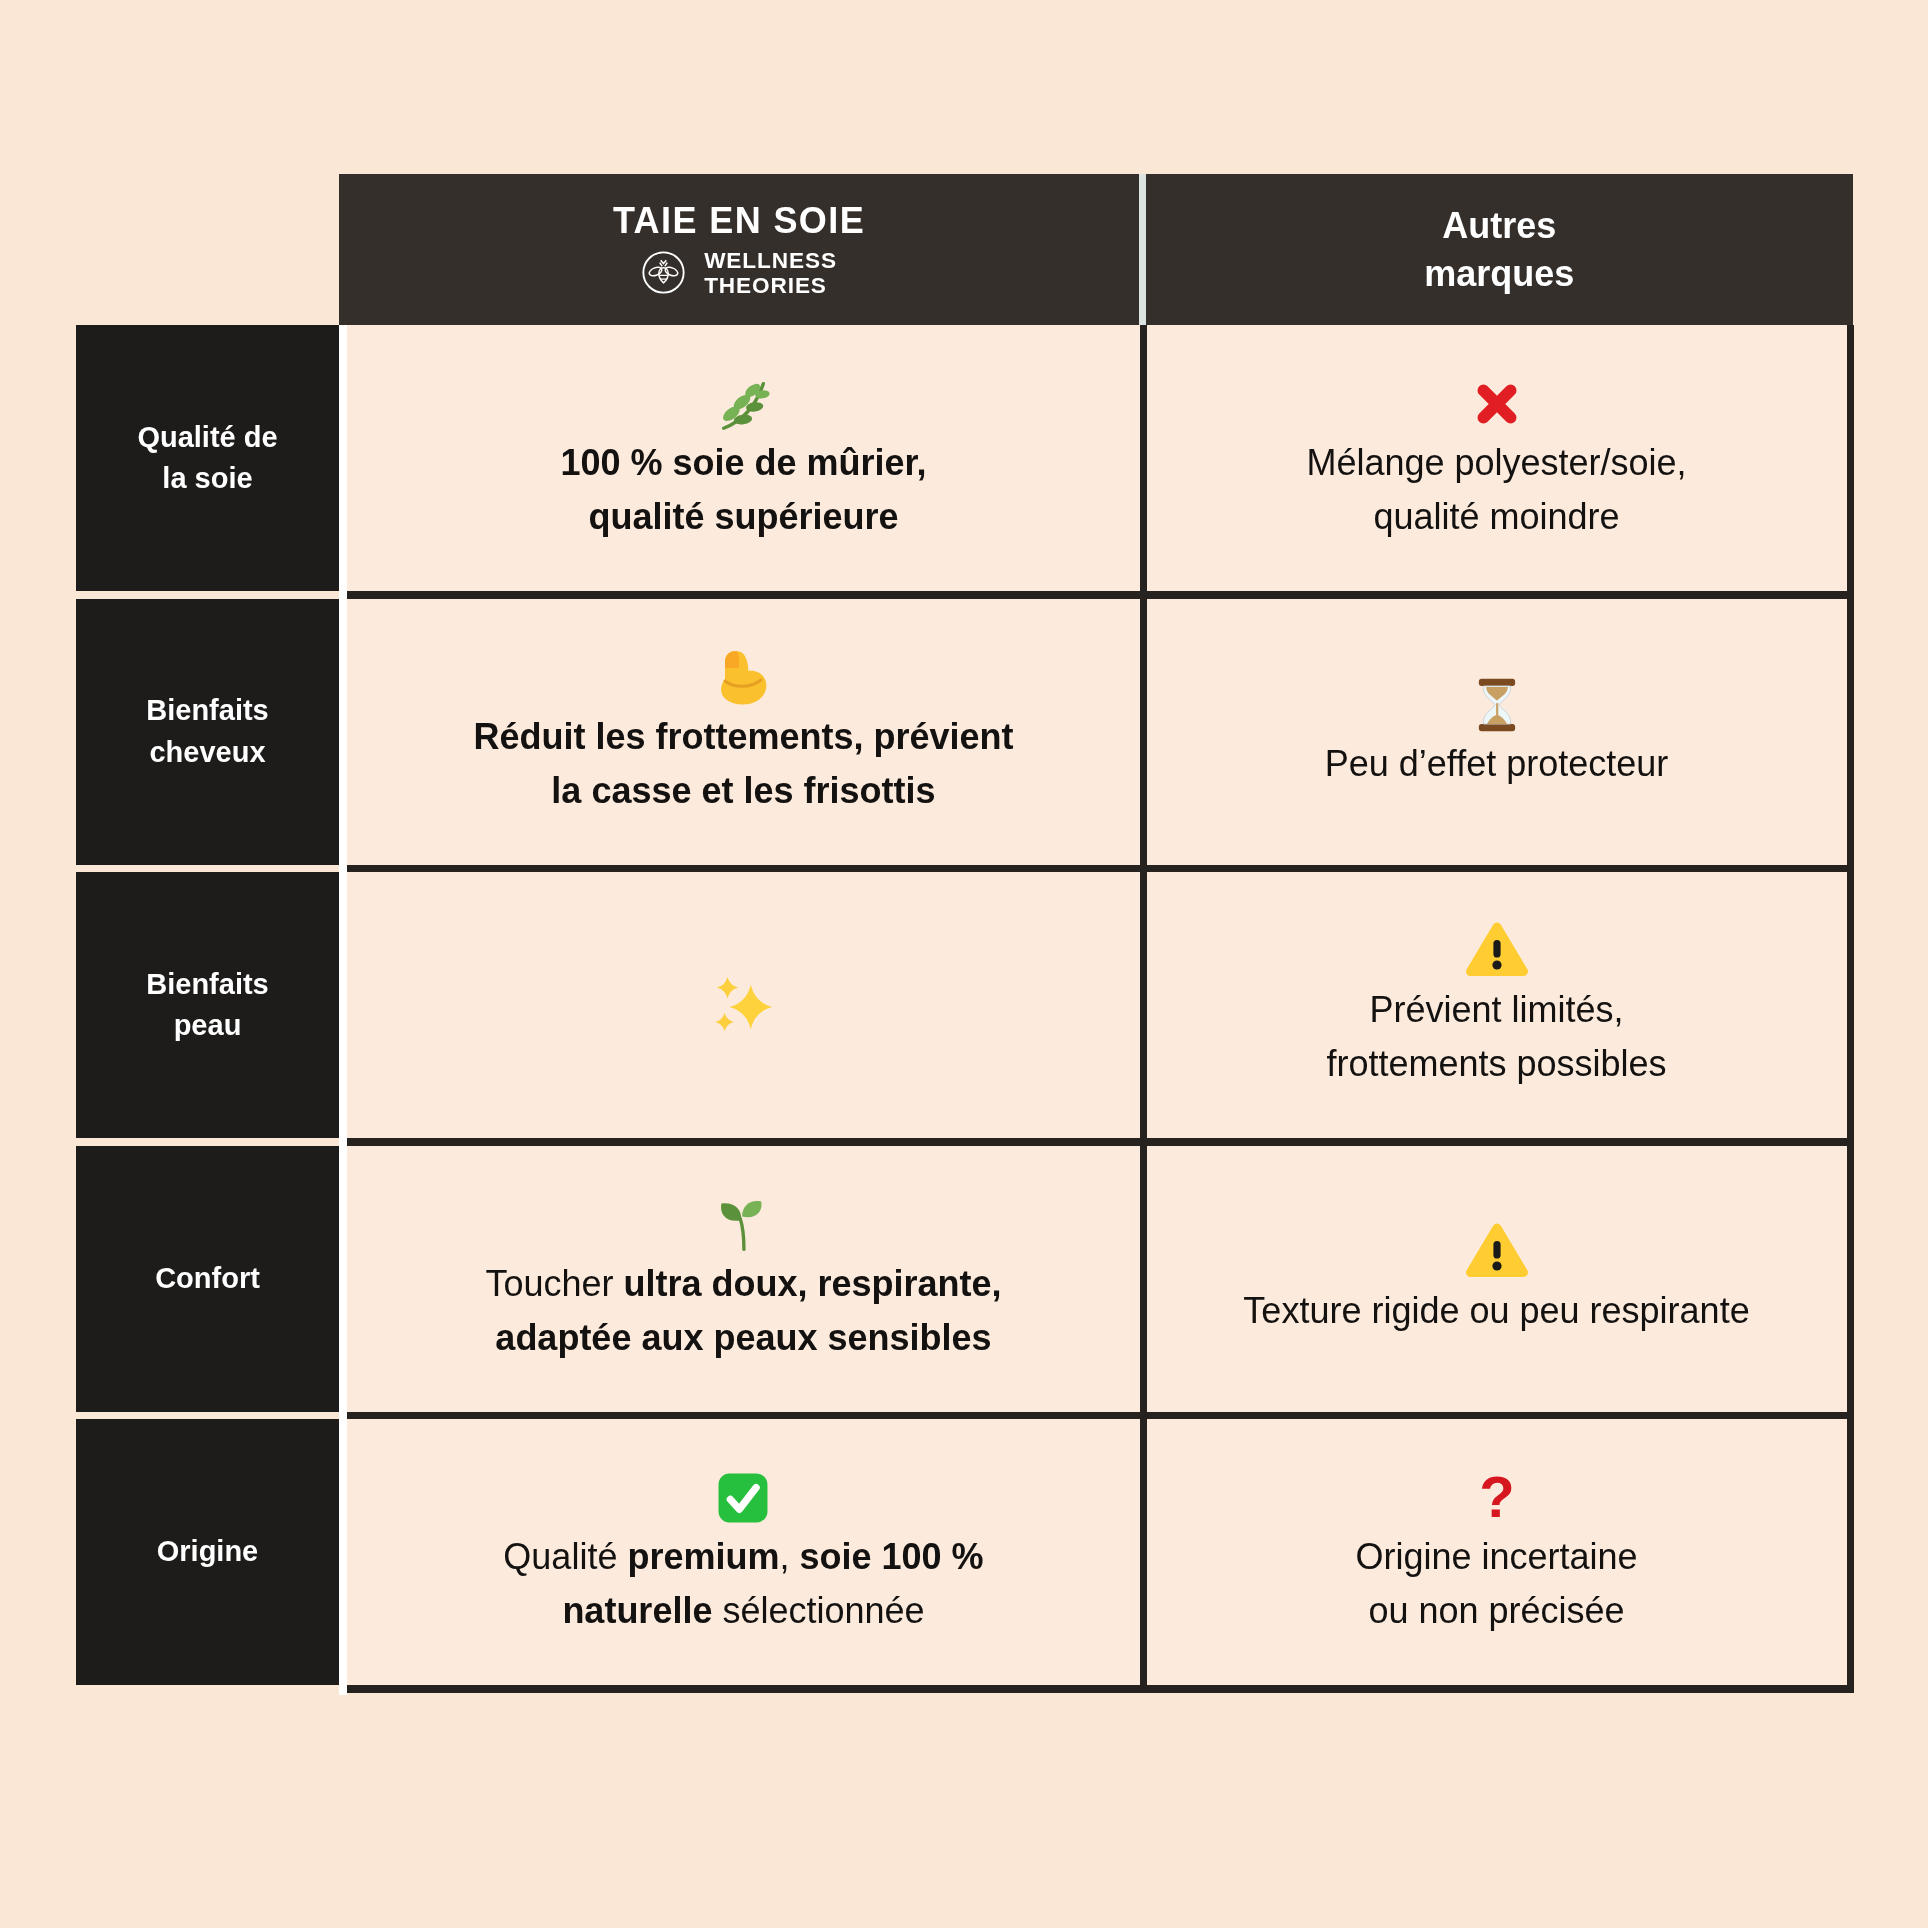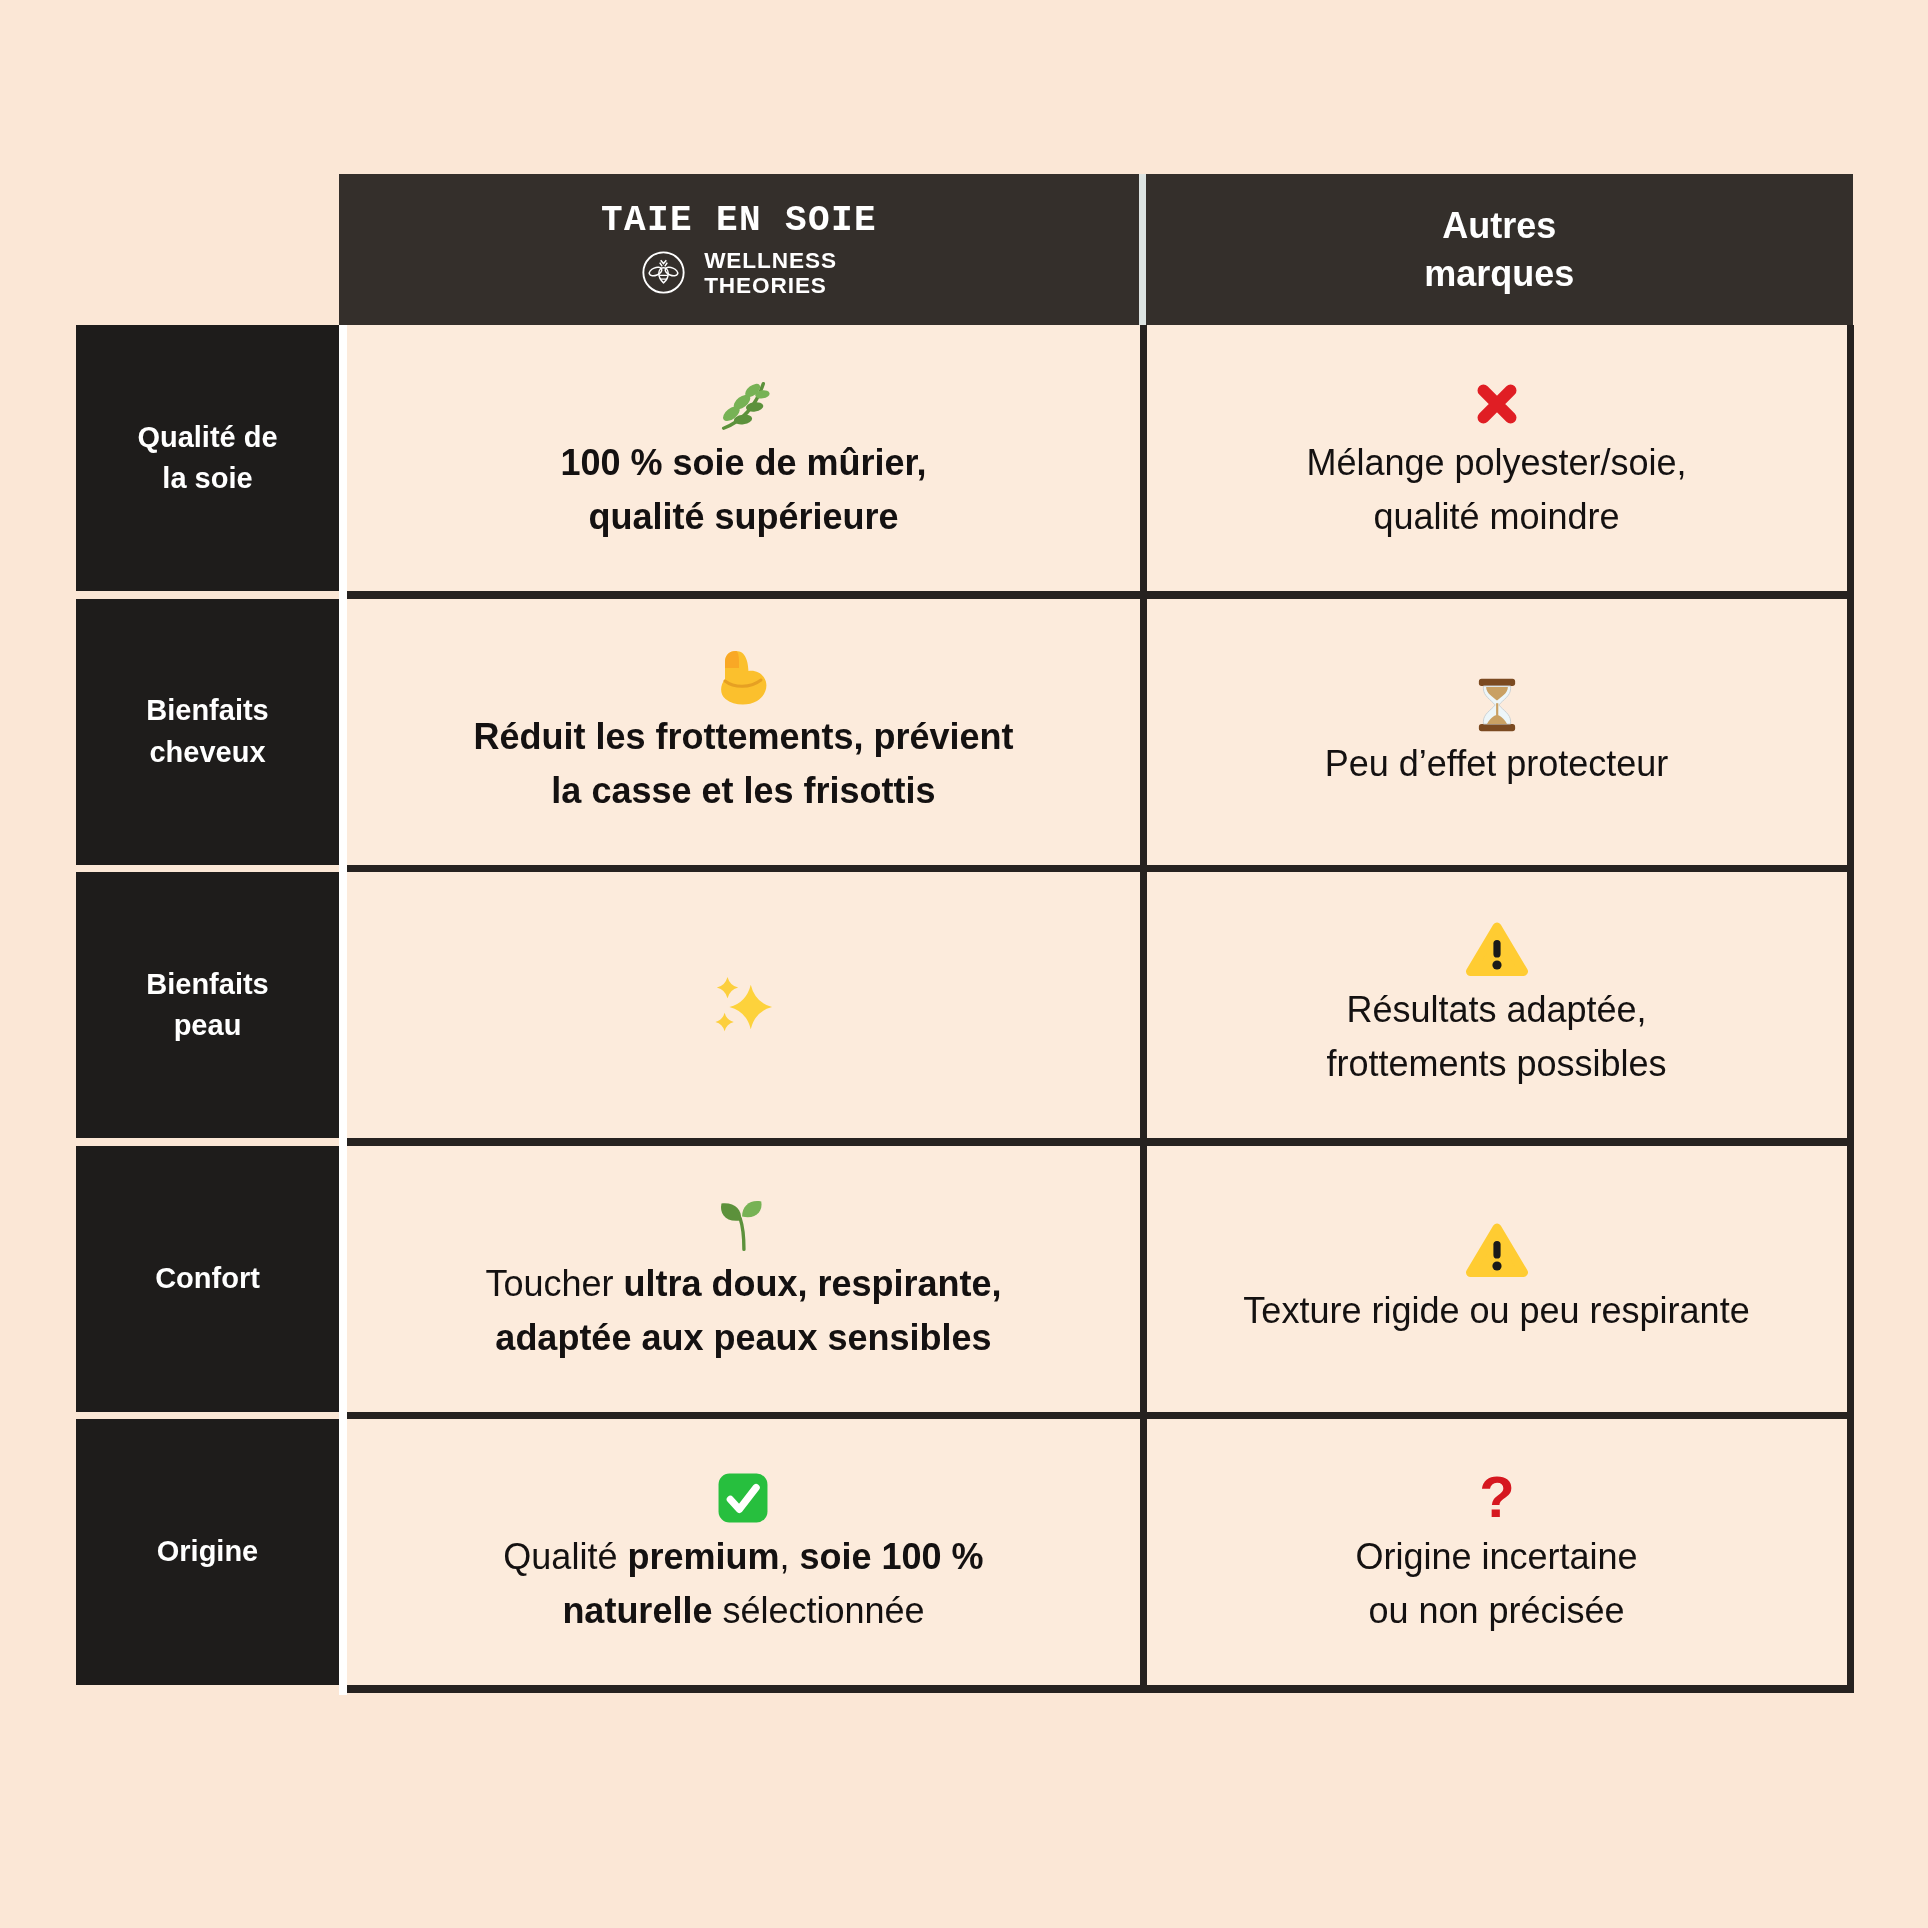--- a/index.html
+++ b/index.html
@@ -13,21 +13,21 @@
 
   
   .header-row{
     position:absolute;left:339px;top:174px;width:1514px;height:151px;
     display:flex;background:#342F2B;
   }
   .hcell{display:flex;flex-direction:column;align-items:center;justify-content:center;color:#FFFFFF;text-align:center;}
   .hcell.h1{width:800px;}
   .hdivider{width:6.6px;background:#DCE3E1;}
   .hcell.h2{flex:1;}
-  .htitle{font-size:36px;font-weight:bold;letter-spacing:1.4px;line-height:1.1;font-family:Liberation Mono, monospace;}
+  .htitle{font-size:36px;font-weight:bold;letter-spacing:1.4px;line-height:1.1;}
   .htitle2{font-size:36px;font-weight:bold;line-height:1.32;}
   .brandrow{display:flex;align-items:center;gap:18px;margin-top:8.5px;}
   .brandtext{font-size:22.6px;font-weight:bold;letter-spacing:0.9px;text-align:left;line-height:1.08;}
 
   
   .white-strip{position:absolute;left:339px;top:325px;width:7.5px;height:1370px;background:#FFFFFF;}
 
   
   .label-col{
     position:absolute;left:60px;top:325px;width:279px;
@@ -196,21 +196,21 @@
         <div class="vdiv"></div>
         <div class="ccell c2">
           <div class="icon-wrap">
             <svg width="64" height="64" viewBox="0 0 64 64">
               <path d="M32 8 L58.5 52.5 H5.5 Z" fill="#FFCC32" stroke="#FFCC32" stroke-width="9" stroke-linejoin="round"></path>
               <rect x="28.4" y="21" width="7.2" height="17.5" rx="3.6" fill="#1A1A1A"></rect>
               <circle cx="32" cy="46" r="4.6" fill="#1A1A1A"></circle>
             </svg>
           </div>
           <div class="cell-text">
-            <div><span>Résultats adaptée,</span></div>
+            <div><span>Prévient limités,</span></div>
             <div><span>frottements possibles</span></div>
           </div>
         </div>
         <div class="rbord"></div>
       </div>
       <div class="hborder"></div>
       <div class="content-row">
         <div class="ccell c1">
           <div class="icon-wrap">
             <svg width="60" height="60" viewBox="0 0 64 64">

